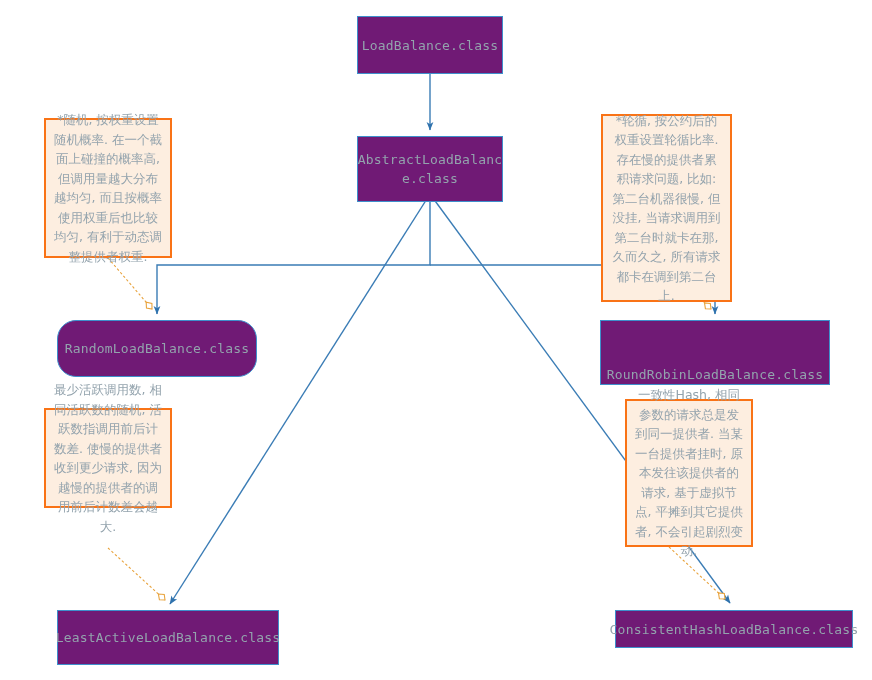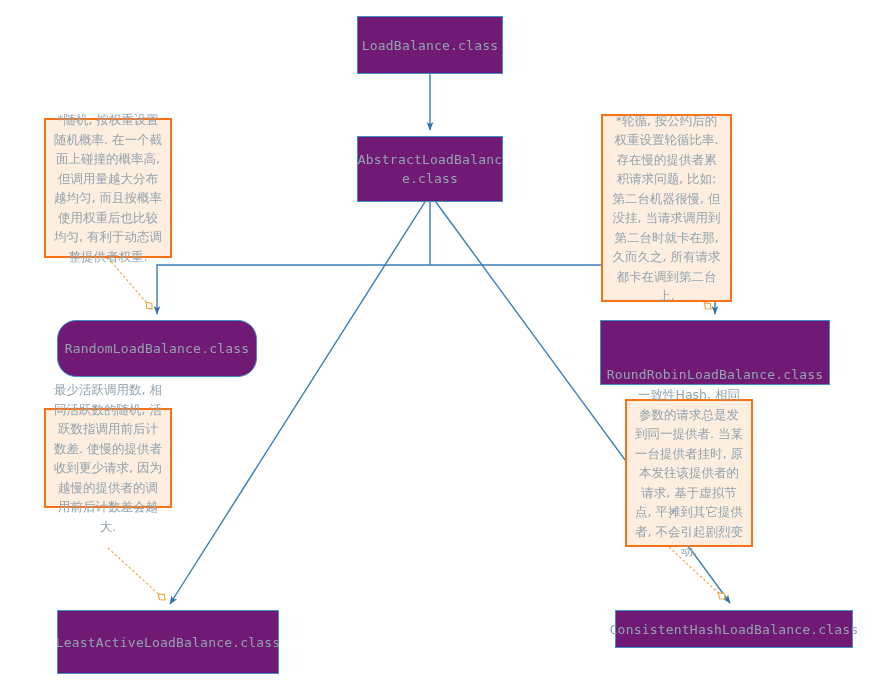--- a/index.html
+++ b/index.html
@@ -117,21 +117,21 @@
   </div>
 
   <div class="cls-box" style="left:57px; top:320px; width:200px; height:57px;border-radius:19px;">
     <span>RandomLoadBalance.class</span>
   </div>
 
   <div class="cls-box" style="left:600px; top:320px; width:230px; height:65px;align-items:flex-end;">
     <span>RoundRobinLoadBalance.class</span>
   </div>
 
-  <div class="cls-box" style="left:57px; top:610px; width:222px; height:64px;">
+  <div class="cls-box" style="left:57px; top:610px; width:222px; height:55px;">
     <span>LeastActiveLoadBalance.class</span>
   </div>
 
   <div class="cls-box" style="left:615px; top:610px; width:238px; height:38px;">
     <span>ConsistentHashLoadBalance.class</span>
   </div>
 
   <div class="note-box" style="left:44px; top:118px; width:128px; height:140px;">
     <span>*随机, 按权重设置随机概率. 在一个截面上碰撞的概率高, 但调用量越大分布越均匀, 而且按概率使用权重后也比较均匀, 有利于动态调整提供者权重.</span>
   </div>

